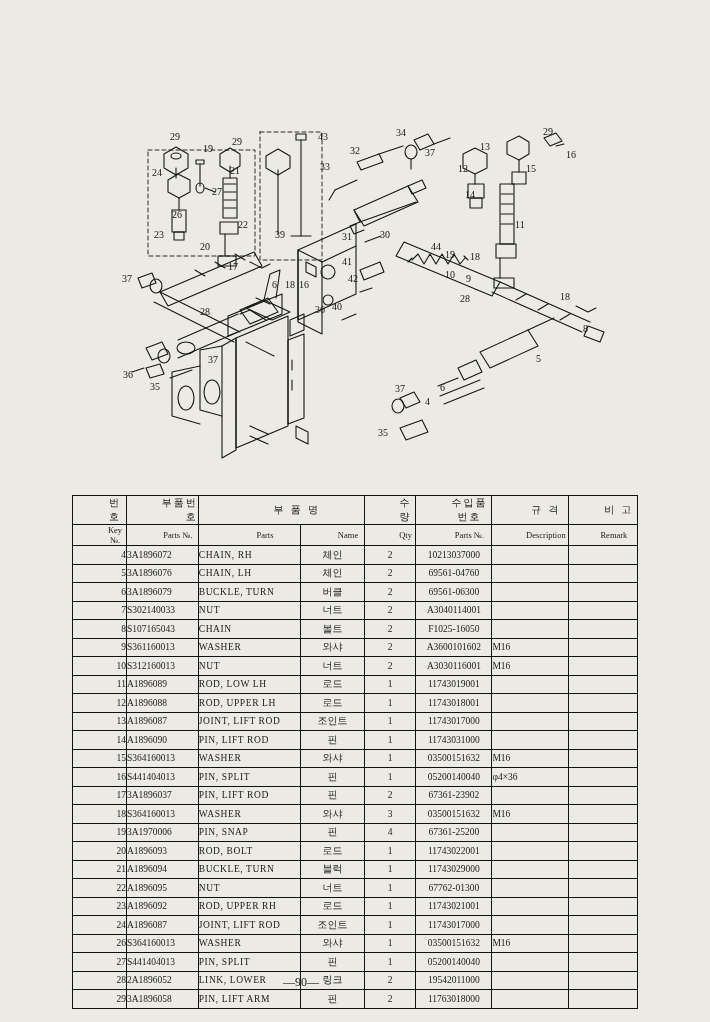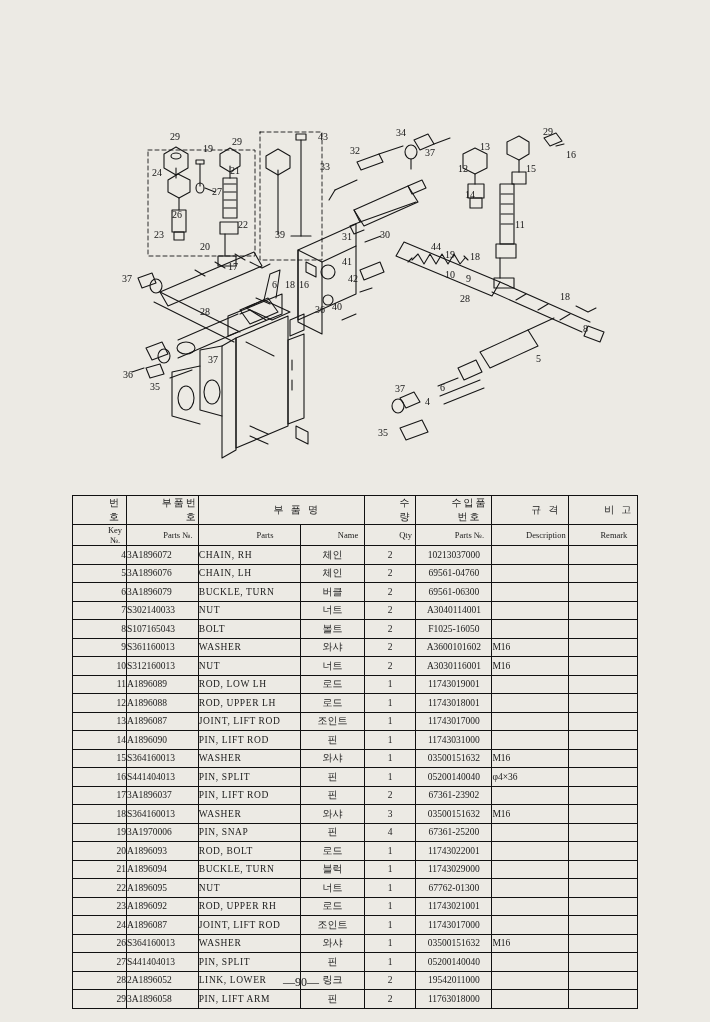--- a/index.html
+++ b/index.html
@@ -365,21 +365,21 @@
             <td class="c-name">NUT</td>
             <td class="c-kname">너트</td>
             <td class="c-qty">2</td>
             <td class="c-imp">A3040114001</td>
             <td class="c-desc"></td>
             <td class="c-rem"></td>
           </tr>
           <tr>
             <td class="c-key">8</td>
             <td class="c-parts">S107165043</td>
-            <td class="c-name">BOLT</td>
+            <td class="c-name">CHAIN</td>
             <td class="c-kname">볼트</td>
             <td class="c-qty">2</td>
             <td class="c-imp">F1025-16050</td>
             <td class="c-desc"></td>
             <td class="c-rem"></td>
           </tr>
           <tr>
             <td class="c-key">9</td>
             <td class="c-parts">S361160013</td>
             <td class="c-name">WASHER</td>

